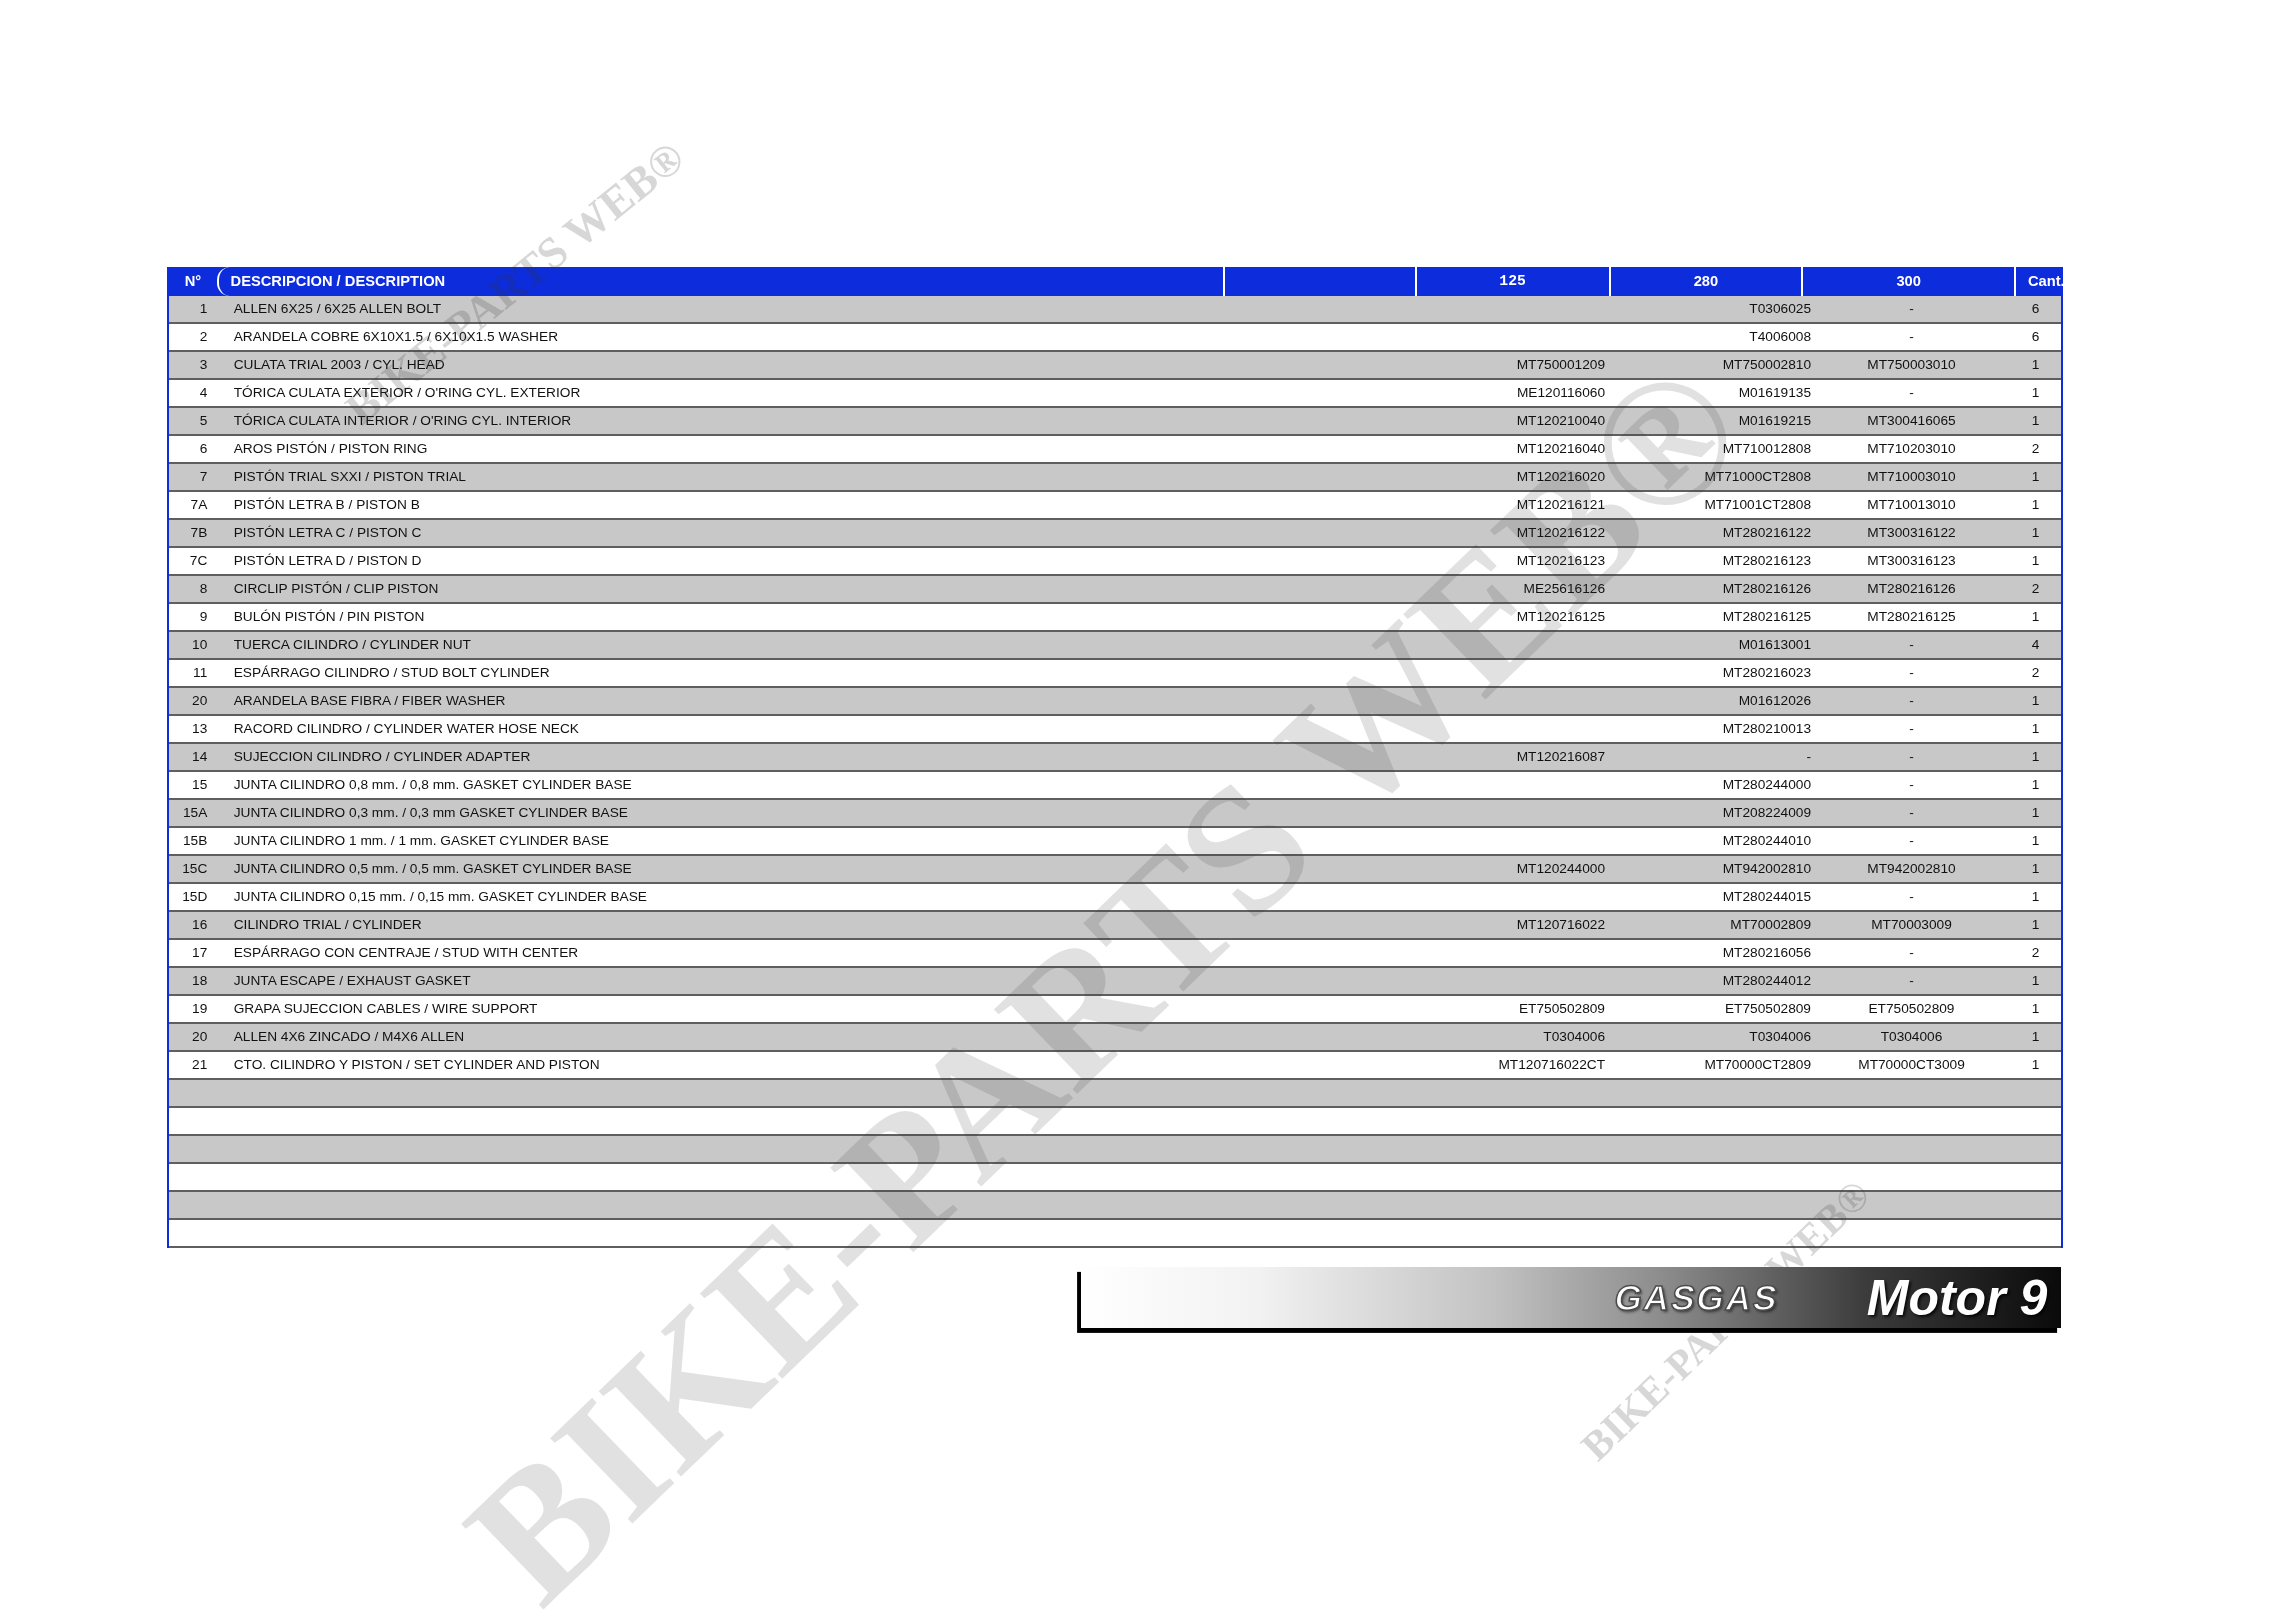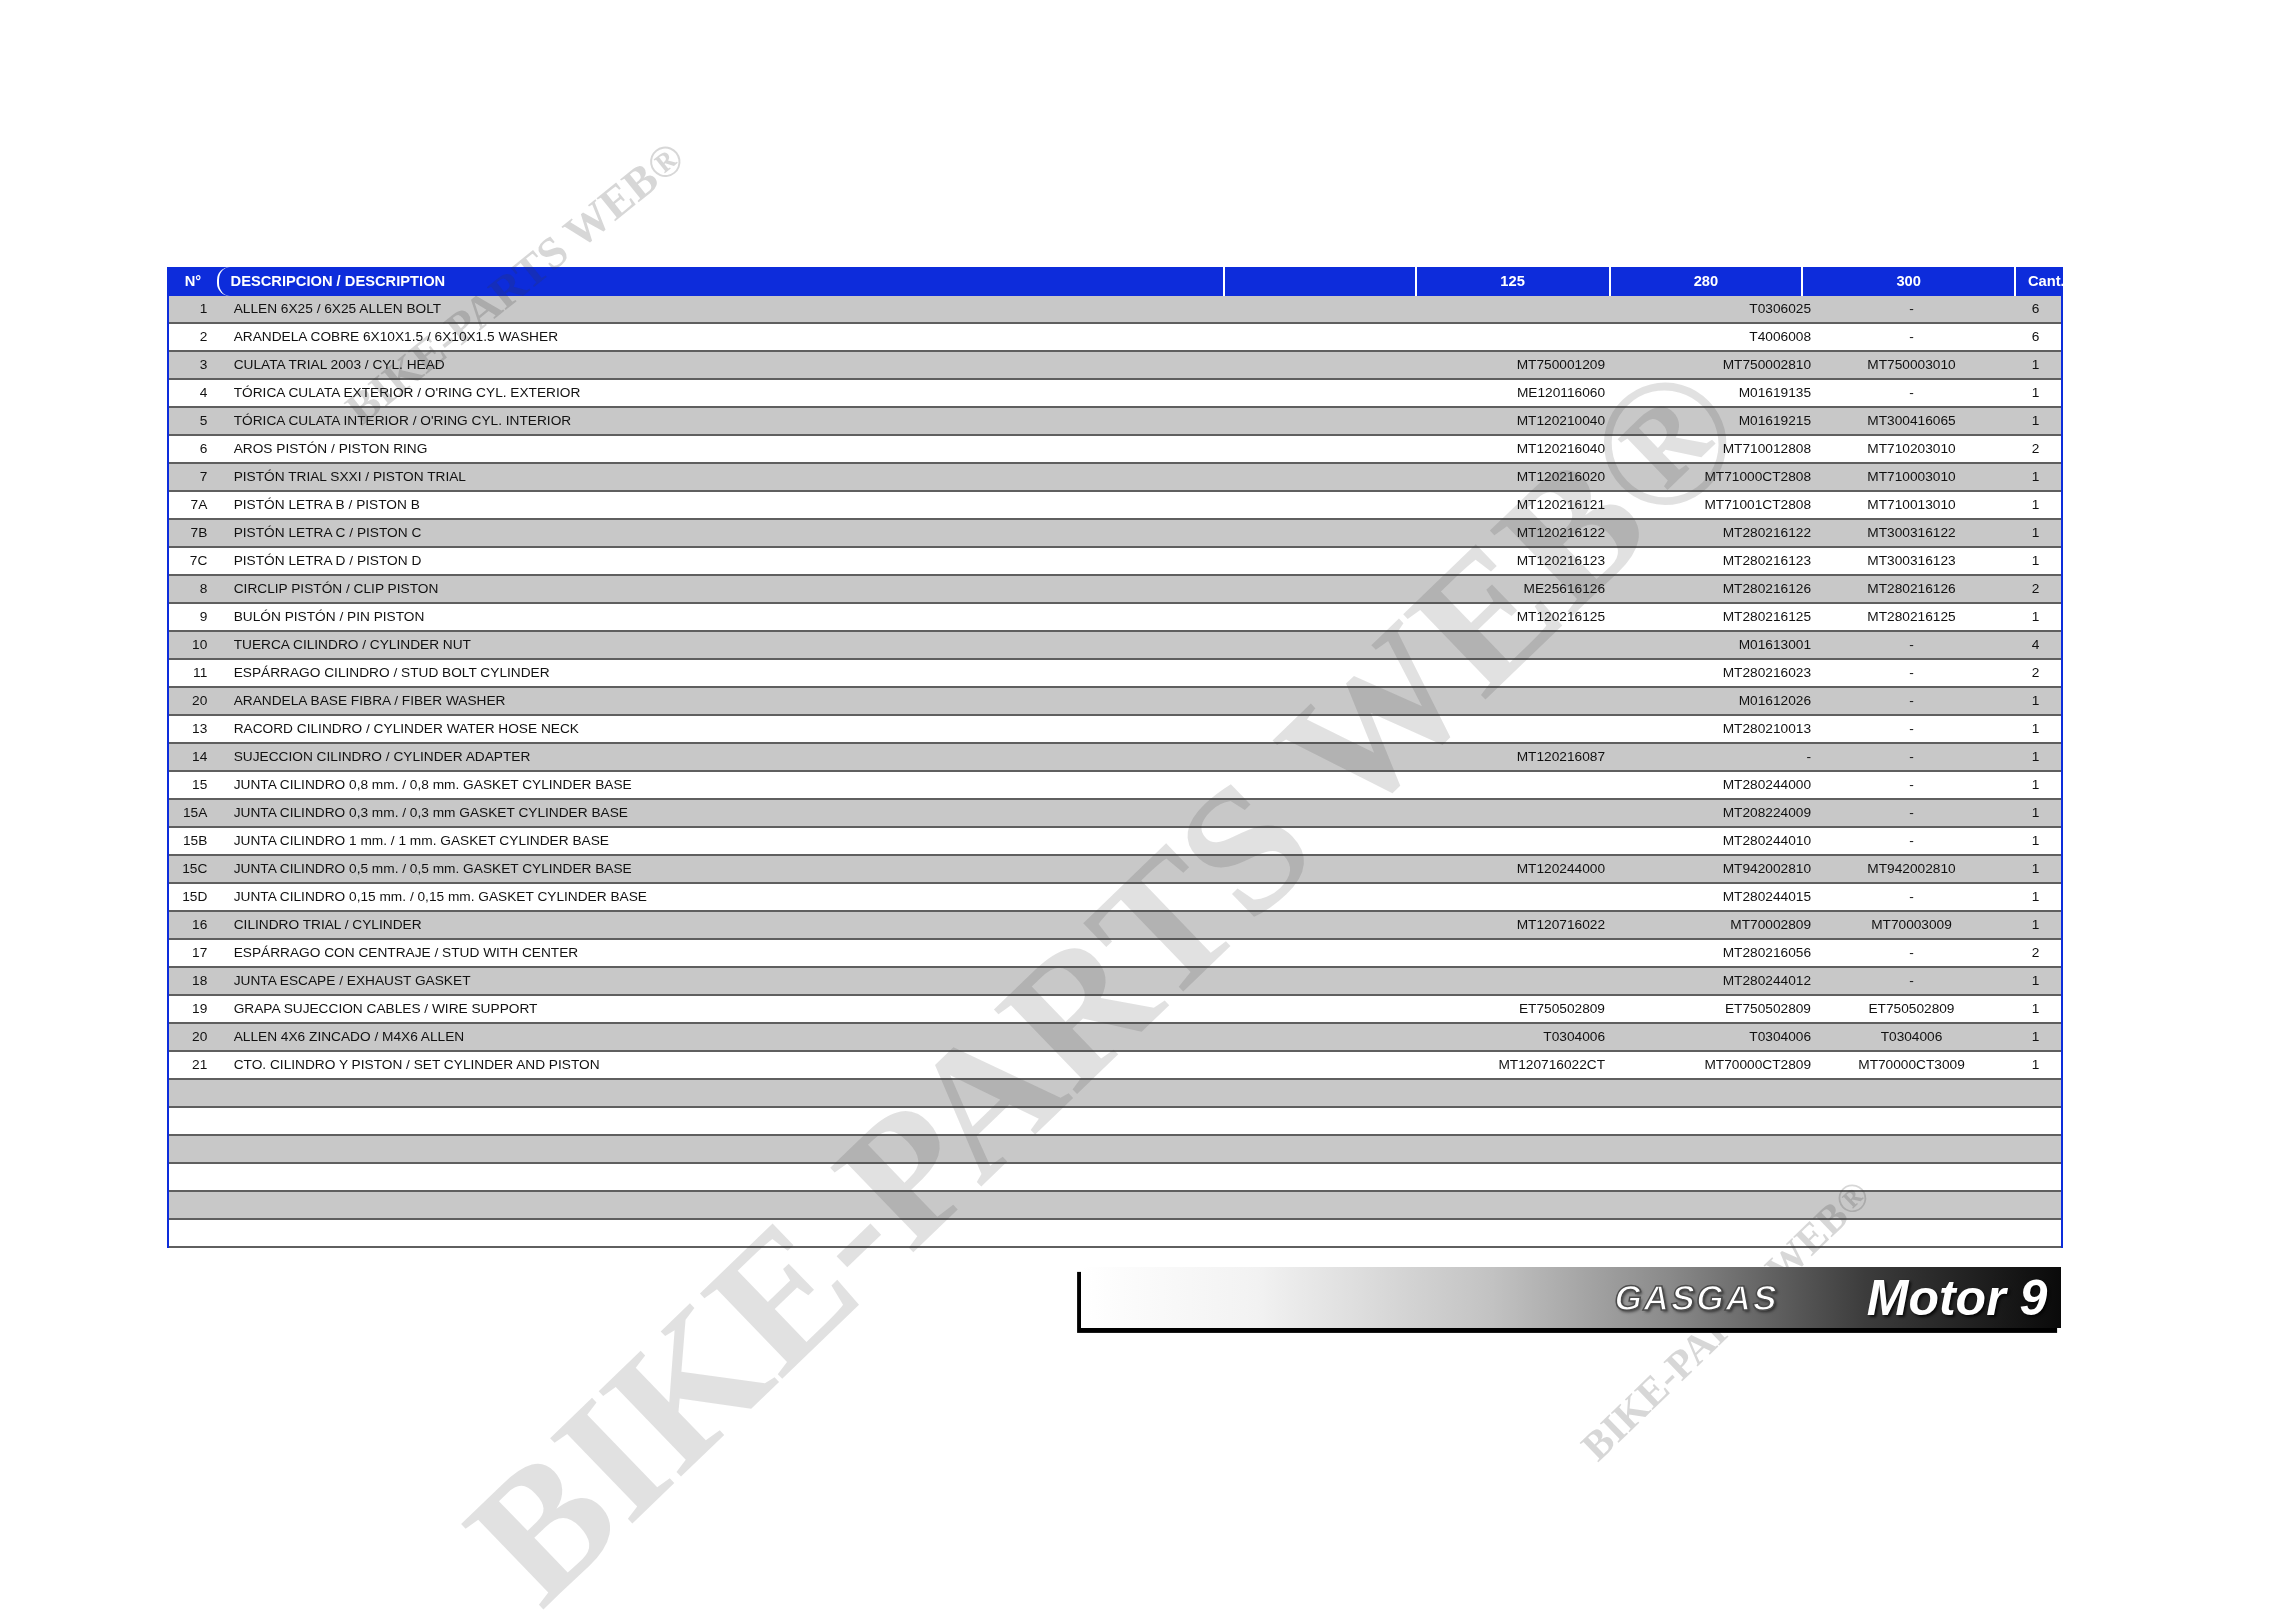--- a/index.html
+++ b/index.html
@@ -60,21 +60,21 @@
     color:#ffffff;
     font-weight:bold;
     font-size:14.7px;
     line-height:29px;
   }
   .thead .hc{box-sizing:border-box;height:29px;}
   .thead .sep{border-left:2px solid #ffffff;}
   .h-n{width:51px;text-align:center;}
   .h-desc{width:1074px;text-align:left;padding-left:11.8px;border-radius:13px;}
   .h-gap{width:205px;}
-  .h-125{width:207px;text-align:center;}
+  .h-125{width:207px;text-align:center;font-family:Liberation Mono, monospace;}
   .h-280{width:206px;text-align:center;}
   .h-300{width:227px;text-align:center;}
   .h-qty{width:47px;text-align:left;padding-left:12px;box-sizing:border-box;}
 
   .tbody{display:block;}
   .row{
     display:flex;
     height:28px;
     box-sizing:border-box;
     border-bottom:2px solid #5f5f5f;

